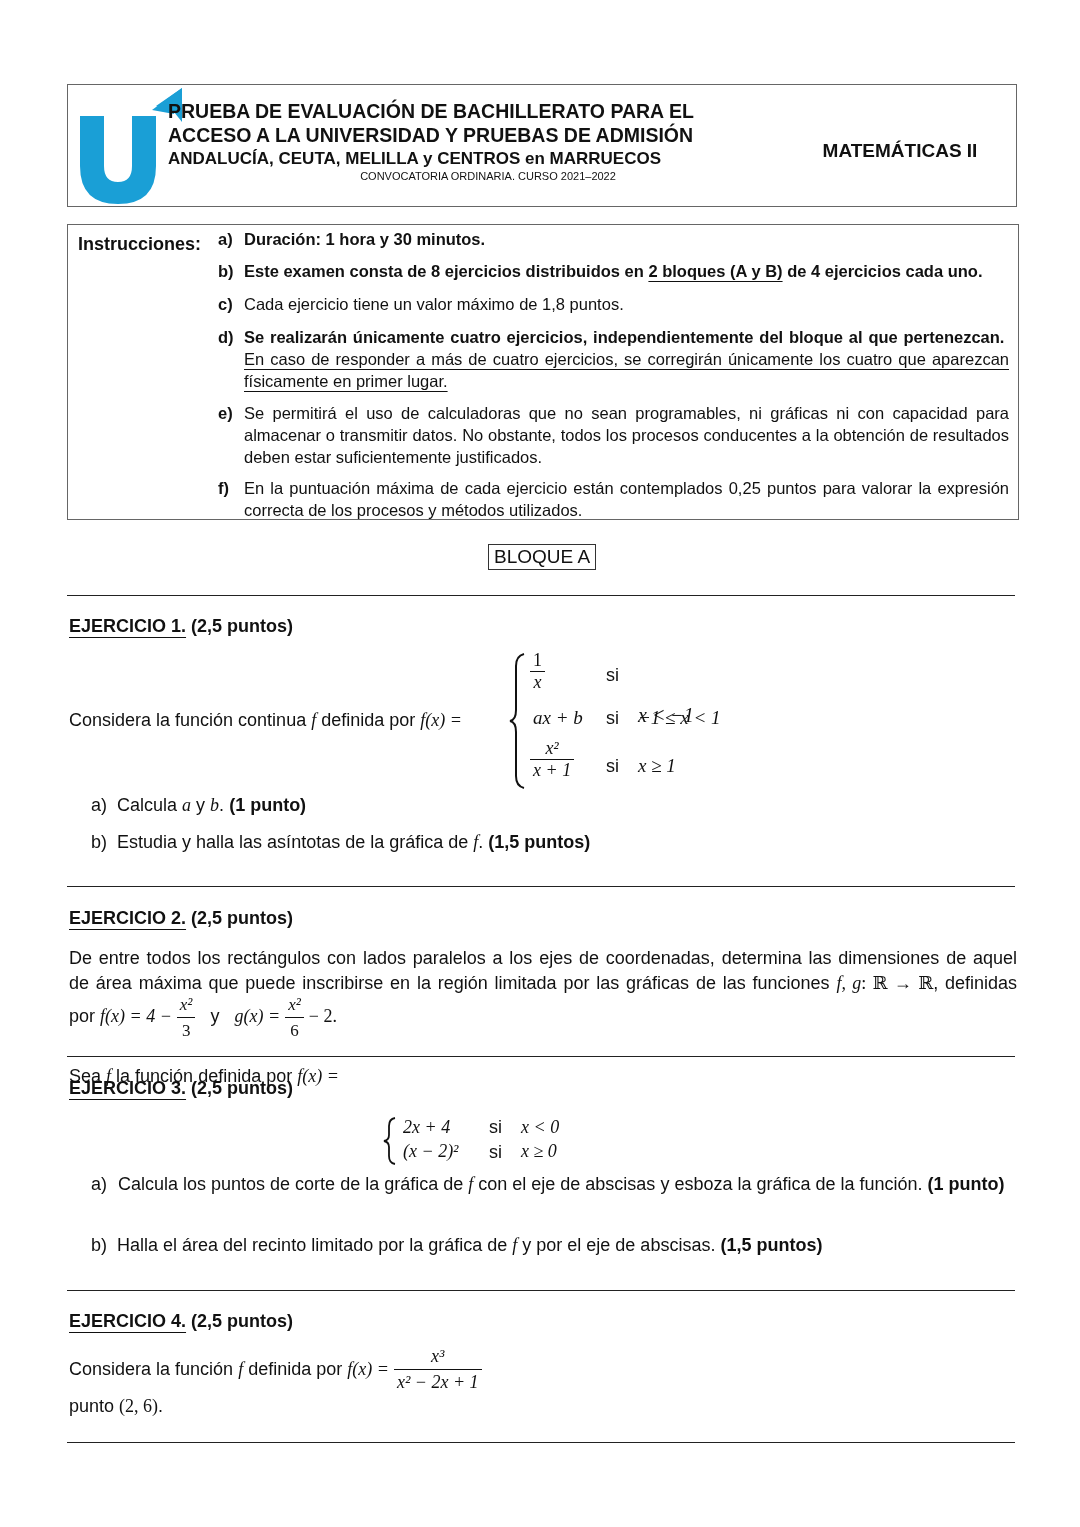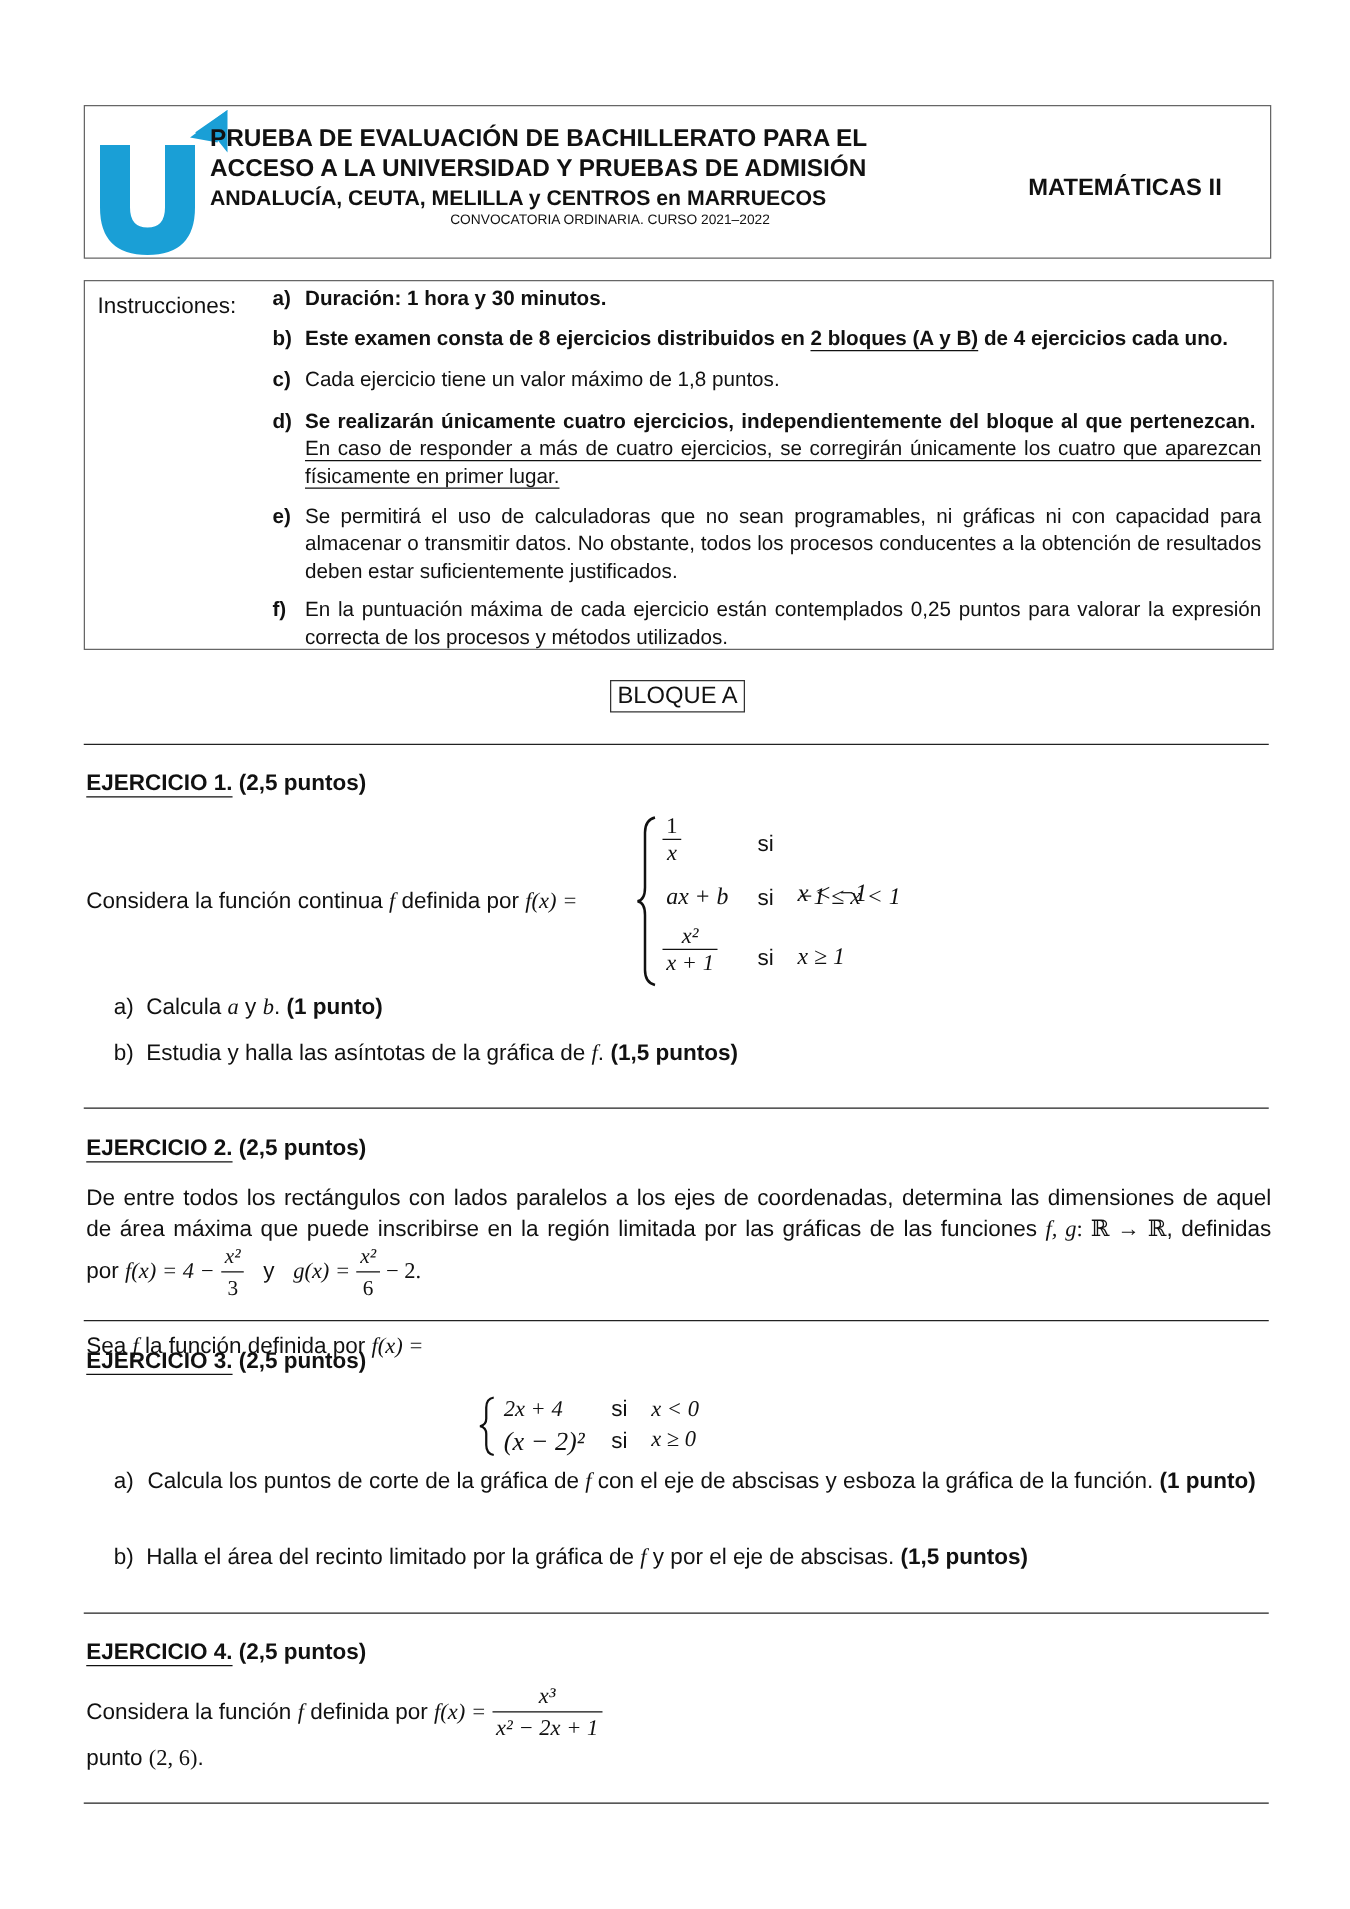--- a/index.html
+++ b/index.html
@@ -6,21 +6,21 @@
   body{width:1080px;height:1527px;position:relative;font-family:"Liberation Sans",sans-serif;color:#111;overflow:hidden;}
   .math{font-family:"Liberation Serif","DejaVu Serif",serif;font-style:italic;}
   .rm{font-family:"Liberation Serif","DejaVu Serif",serif;font-style:normal;}
   .abs{position:absolute;}
   .header-box{left:67px;top:84px;width:950px;height:123px;border:1.5px solid #666;box-sizing:border-box;}
   .logo{left:78px;top:86px;width:106px;height:118px;}
   .h-title{left:168px;width:632px;text-align:left;font-weight:bold;font-size:19.5px;line-height:24px;}
   .h-sub{left:172px;width:632px;text-align:center;font-size:11px;}
   .subject{left:800px;top:140px;width:200px;text-align:center;font-weight:bold;font-size:19px;}
   .instr-box{left:67px;top:224px;width:952px;height:296px;border:1.5px solid #666;box-sizing:border-box;}
-  .instr-label{left:78px;top:234px;font-weight:normal;font-size:18px;}
+  .instr-label{left:78px;top:234px;font-weight:bold;font-size:18px;}
   .item{left:218px;width:791px;font-size:16.5px;line-height:22px;}
   .item .lbl{position:absolute;left:0;font-weight:bold;}
   .item .txt{display:block;margin-left:26px;text-align:justify;}
   .u{text-decoration:underline;text-underline-offset:4px;}
   .bloque{left:488px;top:544px;border:1.2px solid #333;padding:1px 5px;font-size:19px;}
   .rule{left:67px;width:948px;height:0;border-top:1.6px solid #222;}
   .ex-title{left:69px;font-size:18px;font-weight:bold;}
   .ex-title .u{text-underline-offset:5px;}
   .p{left:69px;font-size:18px;line-height:25px;}
   .sub{left:91px;font-size:18px;line-height:24px;}
@@ -127,21 +127,21 @@
   <span>Sea</span> <span class="math">f</span> <span>la función definida por</span> <span class="math">f(x) =</span>
 </div>
 <div class="abs" style="left:382px;top:1116px;">
   <svg width="16" height="50" viewBox="0 0 16 50">
       <path d="M13 2 Q7 3 7 10 V19 Q7 24 2 25 Q7 26 7 31 V40 Q7 47 13 48" fill="none" stroke="#111" stroke-width="1.8"></path>
     </svg>
 </div>
 <div class="abs math" style="left:403px;top:1117px;font-size:18px;">2x + 4</div>
 <div class="abs si" style="left:489px;top:1117px;font-size:18px;">si</div>
 <div class="abs math" style="left:521px;top:1117px;font-size:18px;">x &lt; 0</div>
-<div class="abs math" style="left:403px;top:1141px;font-size:21px;">(x − 2)²</div>
+<div class="abs math" style="left:403px;top:1141px;font-size:18px;">(x − 2)²</div>
 <div class="abs si" style="left:489px;top:1142px;font-size:18px;">si</div>
 <div class="abs math" style="left:521px;top:1141px;font-size:18px;text-align:right;">x ≥ 0</div>
 
 <div class="abs sub" style="top:1172px;width:924px;">
   <span style="position:absolute;left:0">a)</span>
   <span style="display:block;margin-left:27px;text-align:justify;"><span>Calcula los puntos de corte de la gráfica de</span> <span class="math">f</span> <span>con el eje de abscisas y esboza la gráfica de la función.</span> <b>(1 punto)</b></span>
 </div>
 <div class="abs sub" style="top:1233px">
   <span>b)</span>&nbsp; <span>Halla el área del recinto limitado por la gráfica de</span> <span class="math">f</span> <span>y por el eje de abscisas.</span> <b>(1,5 puntos)</b>
 </div>

